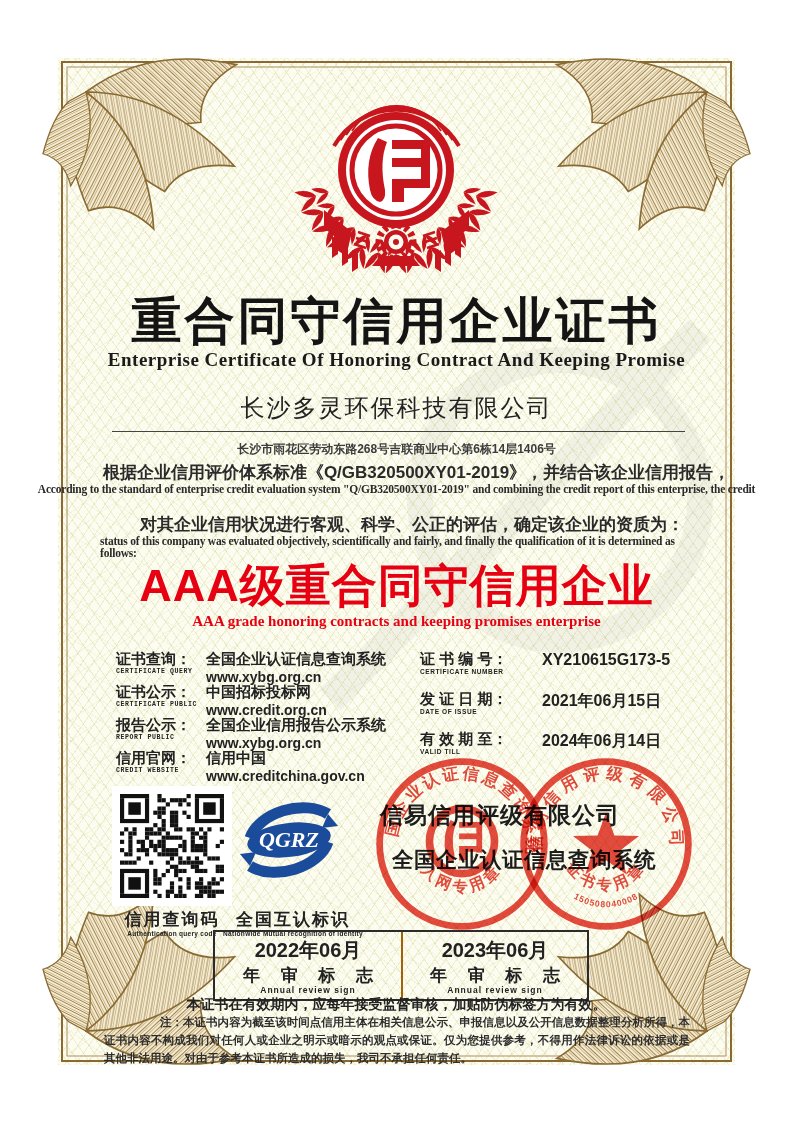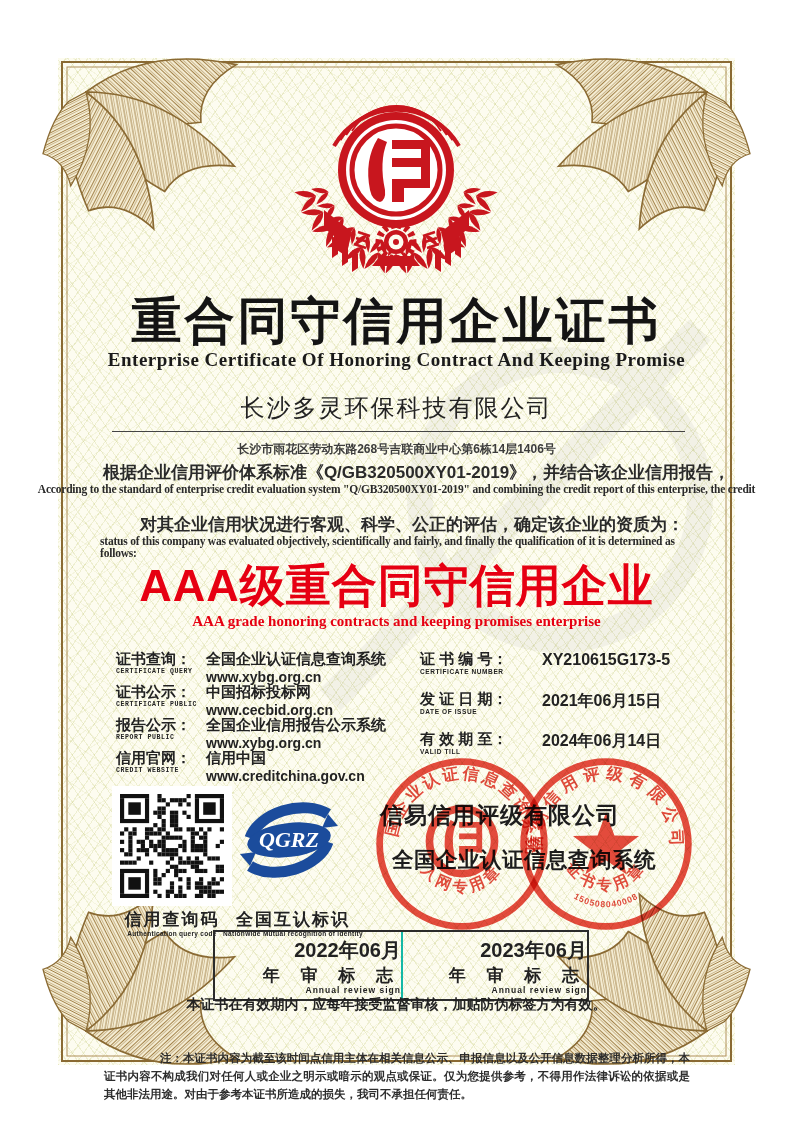--- a/index.html
+++ b/index.html
@@ -49,29 +49,29 @@
   .qr-label .cn,.logo-label .cn{font-size:17px;font-weight:700;color:#222;letter-spacing:2px;}
   .qr-label .en,.logo-label .en{font-size:6.5px;font-weight:700;color:#222;letter-spacing:.3px;margin-top:-1px;}
 
   .issuer-line{position:absolute;color:#1d1d1d;font-weight:600;white-space:nowrap;}
   .issuer1{left:380px;top:800px;font-size:23px;letter-spacing:1px;}
   .issuer2{left:392px;top:845px;font-size:21.5px;letter-spacing:.5px;}
   .stamp{position:absolute;width:182px;height:182px;mix-blend-mode:multiply;opacity:.9;}
   .stampL{left:371px;top:753px;} .stampR{left:515px;top:753px;}
 
   .annual-wrap{position:absolute;left:213px;top:930px;display:flex;border:2px solid #2b2b2b;background:transparent;}
-  .annual-cell{width:186px;padding:5px 0 4px;text-align:right;}
-  .annual-cell + .annual-cell{border-left:2px solid #14b8a6;}
+  .annual-cell{width:186px;padding:5px 0 4px;text-align:center;}
+  .annual-cell + .annual-cell{border-left:2px solid #a16207;}
   .annual-date{font-size:20px;font-weight:700;color:#222;}
   .annual-cn{font-size:17px;font-weight:700;color:#222;letter-spacing:8px;margin-left:8px;}
   .annual-en{font-size:8.5px;font-weight:700;color:#222;letter-spacing:1px;margin-top:-2px;}
 
   .statement{top:996px;font-size:14px;font-weight:700;color:#222;}
   .note{position:absolute;left:104px;top:1014px;width:586px;font-size:11.5px;font-weight:600;color:#2d2d2d;
-        line-height:1.55;text-align:justify;text-indent:56px;margin-top:36px;}
+        line-height:1.55;text-align:justify;text-indent:56px;}
 </style>
 </head>
 <body>
 
 <div id="cert">
 
   <div class="parchment"></div>
 
   <svg class="layer" id="frameSvg" viewBox="0 0 793 1123">
     <defs>
@@ -235,21 +235,21 @@
         <div class="url">www.xybg.org.cn</div>
         </div>
     </div>
     <div class="info-row" style="left:116px;top:683px">
       <div class="lbl">
           <div class="cn">证书公示：</div>
         <div class="en">CERTIFICATE PUBLIC</div>
         </div>
       <div class="val">
           <div class="cn">中国招标投标网</div>
-        <div class="url">www.cecbid.org.cn</div>
+        <div class="url">www.credit.org.cn</div>
         </div>
     </div>
     <div class="info-row" style="left:116px;top:716px">
       <div class="lbl">
           <div class="cn">报告公示：</div>
         <div class="en">REPORT PUBLIC</div>
         </div>
       <div class="val">
           <div class="cn">全国企业信用报告公示系统</div>
         <div class="url">www.xybg.org.cn</div>

